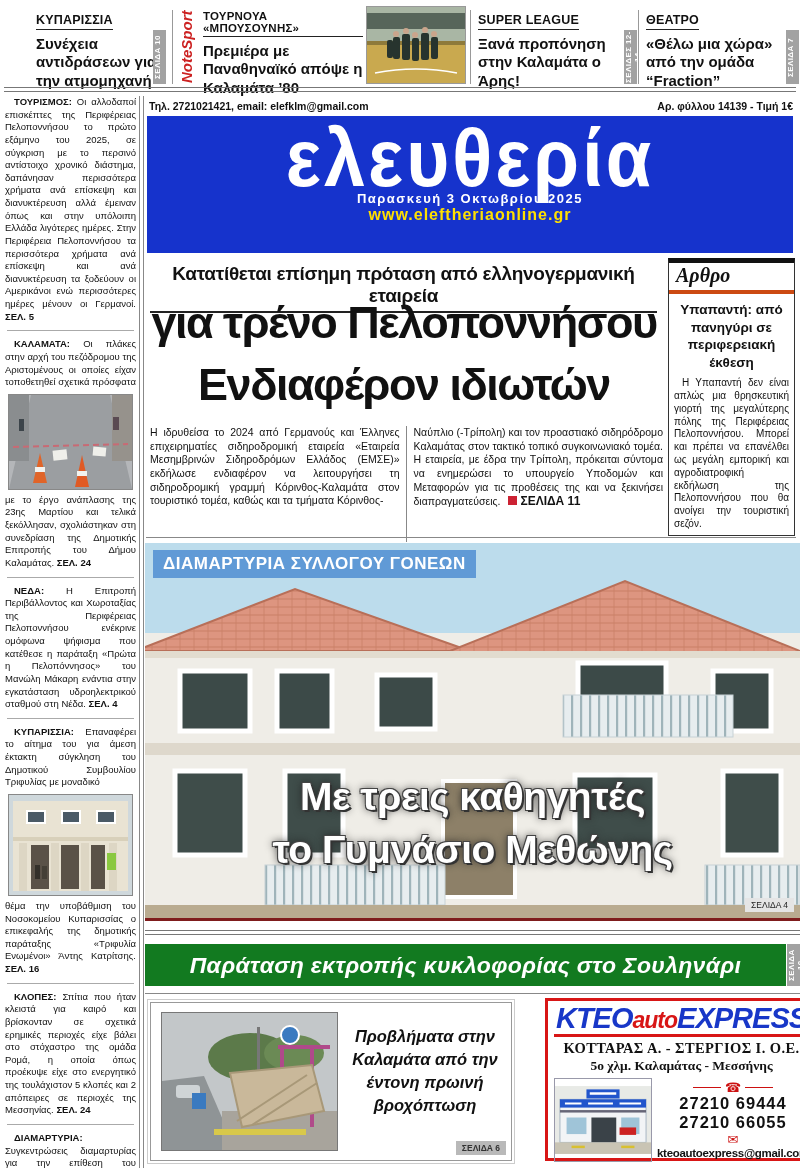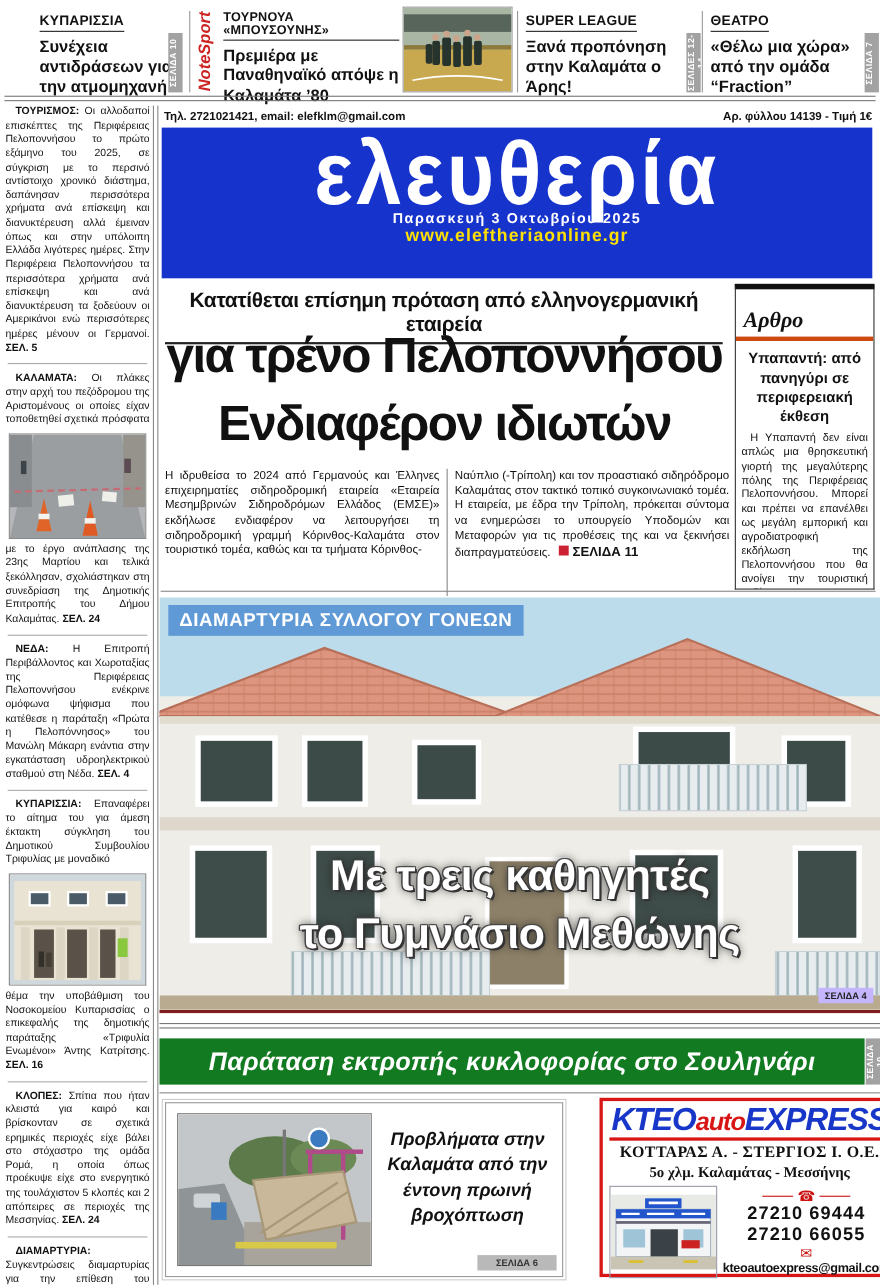--- a/index.html
+++ b/index.html
@@ -45,47 +45,47 @@
   .headline{position:absolute;left:141px;top:292px;width:526px;text-align:center;font-size:45px;font-weight:800;
           line-height:1.38;letter-spacing:-1.5px;}
   .story-body{position:absolute;left:150px;top:426px;width:513px;height:116px;display:flex;overflow:hidden;}
   .story-col{width:250px;font-size:10.5px;line-height:1.3;text-align:justify;}
   .story-col + .story-col{margin-left:6px;padding-left:7px;border-left:1px solid #888;}
   .red-sq{display:inline-block;width:9px;height:9px;background:#cc2233;margin:0 3px 0 8px;}
   .story-page{font-weight:800;font-size:12px;}
 
   
   .arthro{position:absolute;left:668px;top:258px;width:127px;height:278px;border:1px solid #333;border-top:5px solid #111;
-          background:#fff;padding:16px 5px;box-sizing:border-box;overflow:hidden;}
+          background:#fff;padding:0 5px;box-sizing:border-box;overflow:hidden;}
   .arthro-head{font-family:"Liberation Serif",serif;font-style:italic;font-weight:bold;font-size:20px;padding:1px 2px 3px;}
   .arthro-bar{height:4px;background:#cc4a12;margin:0 -5px;}
   .arthro-title{font-size:13.5px;font-weight:800;text-align:center;line-height:1.3;margin:7px 0 6px;}
   .arthro-body{font-size:10px;line-height:1.28;text-align:justify;text-indent:8px;}
 
   
   .mainphoto{position:absolute;left:145px;top:543px;width:655px;height:375px;border-bottom:3px solid #7f1d1d;}
   .mainphoto svg{display:block;}
   .photo-label{position:absolute;left:8px;top:7px;background:rgba(88,148,212,.92);color:#fff;font-weight:bold;font-size:17px;
           padding:4px 10px;letter-spacing:.5px;}
   .photo-headline{position:absolute;left:0;right:0;top:228px;text-align:center;color:#fff;font-weight:800;font-size:39px;
           line-height:1.35;letter-spacing:-.5px;
           text-shadow:2px 2px 0 #333,-1px -1px 0 #444,1px -1px 0 #444,-1px 1px 0 #444,0 0 9px #222;}
-  .photo-page{position:absolute;right:6px;bottom:6px;background:#c4b5fd;color:#222;font-size:8.5px;font-weight:bold;padding:2px 6px;}
+  .photo-page{position:absolute;right:6px;bottom:6px;background:#e5e5e5;color:#222;font-size:8.5px;font-weight:normal;padding:2px 6px;}
 
   
   .banner{position:absolute;left:145px;top:944px;width:641px;height:42px;background:#127a20;color:#fff;text-align:center;
           font-style:italic;font-weight:800;font-size:23px;line-height:42px;letter-spacing:.3px;}
   .banner-tab{left:787px;top:944px;height:42px;}
 
   
   .midbox{position:absolute;left:150px;top:1002px;width:360px;height:157px;border:1px solid #999;outline:1px solid #ccc;outline-offset:2px;background:#fff;}
   .midbox-photo{position:absolute;left:10px;top:9px;border:1px solid #777;}
   .midbox-text{position:absolute;left:195px;top:22px;width:158px;text-align:center;font-style:italic;font-weight:bold;
           font-size:16.5px;line-height:1.4;}
-  .midbox-page{position:absolute;right:5px;bottom:5px;background:#b9b9b9;color:#333;font-size:8.5px;font-weight:bold;padding:2px 17px;}
+  .midbox-page{position:absolute;right:5px;bottom:5px;background:#b9b9b9;color:#333;font-size:8.5px;font-weight:bold;padding:2px 6px;}
 
   .ad{position:absolute;left:521px;top:998px;width:273px;height:163px;border:3px solid #d81616;box-sizing:border-box;
           padding:3px 6px;text-align:center;background:#fff;margin-left:24px;}
   .ad-brand{font-style:italic;font-weight:800;letter-spacing:-1px;border-bottom:3px solid #d81616;padding-bottom:1px;margin-bottom:3px;line-height:1;}
   .ad-kteo{font-size:29px;color:#1837c8;}
   .ad-auto{font-size:23px;color:#d81616;}
   .ad-express{font-size:29px;color:#1837c8;}
   .ad-company{font-family:"Liberation Serif",serif;font-weight:bold;font-size:14.5px;letter-spacing:.4px;}
   .ad-address{font-family:"Liberation Serif",serif;font-weight:bold;font-size:13.5px;margin-top:1px;}
   .ad-bottom{display:flex;margin-top:4px;align-items:stretch;gap:5px;}

